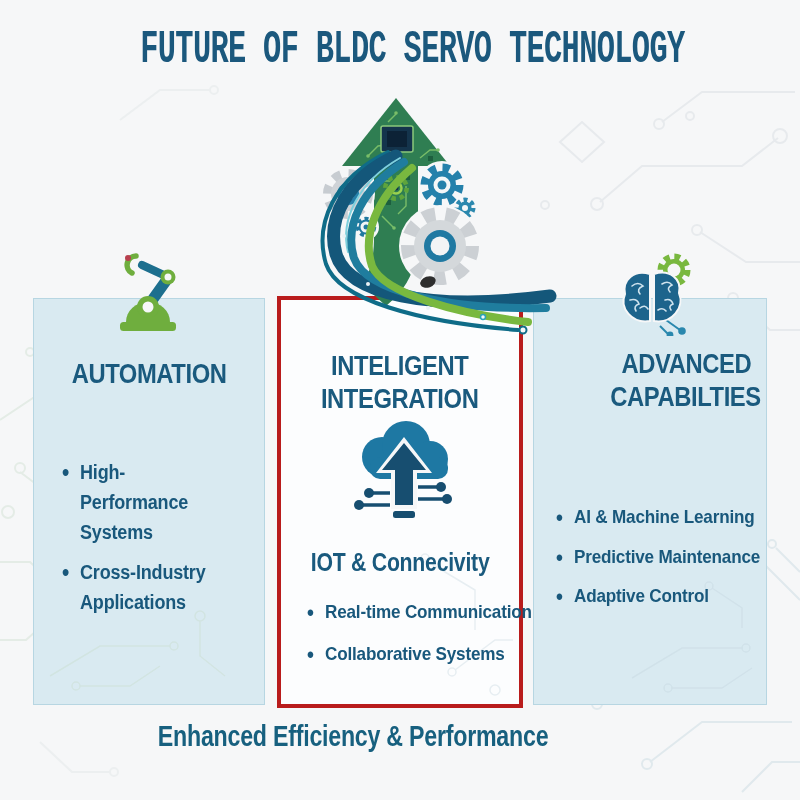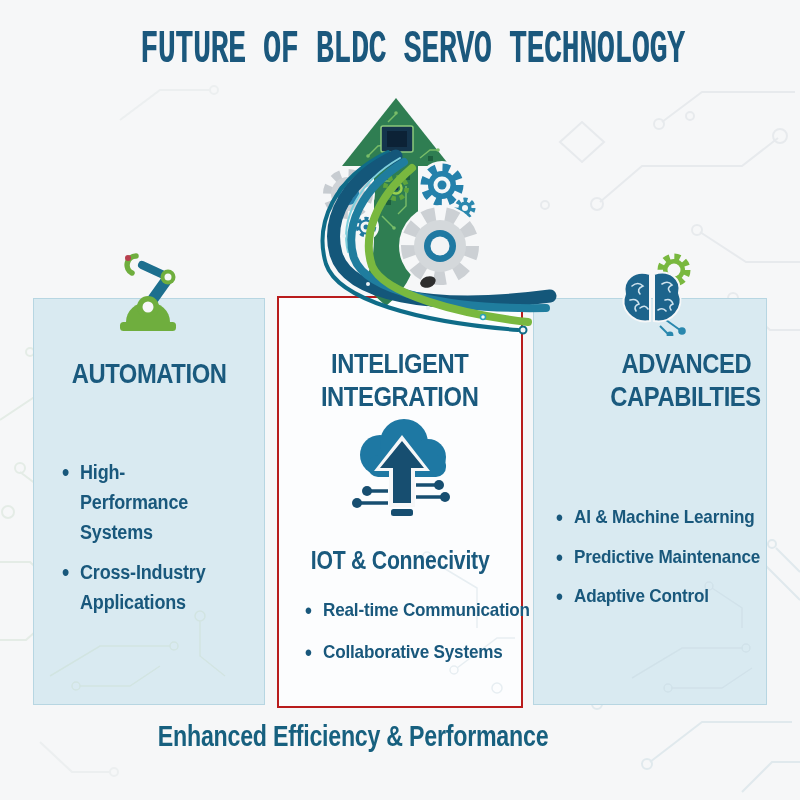--- a/index.html
+++ b/index.html
@@ -18,21 +18,21 @@
     display:inline-block;transform:scaleX(0.66);transform-origin:50% 50%;
     font-size:46px;font-weight:bold;letter-spacing:-1px;color:#1b587d;
     white-space:nowrap;
   }
   
   #center-graphic{left:278px;top:86px;z-index:3;}
   
   .panel{z-index:1;box-sizing:border-box;}
   .panel-side{background:#d9eaf1;border:1px solid #b7d6e2;}
   .panel-left{left:33px;top:298px;width:232px;height:407px;}
-  .panel-mid{left:277px;top:296px;width:246px;height:412px;background:#fcfdfe;border:2px solid #b91c1c;}
+  .panel-mid{left:277px;top:296px;width:246px;height:412px;background:#fcfdfe;border:4px solid #b91c1c;}
   .panel-right{left:533px;top:298px;width:234px;height:407px;}
   
   .col-header{width:100%;text-align:center;position:absolute;}
   .hdr-line{font-size:28px;font-weight:bold;line-height:1.18;}
   .hdr-line span{display:inline-block;transform:scaleX(0.85);transform-origin:50% 50%;white-space:nowrap;letter-spacing:-0.5px;}
   .panel-left .col-header{top:50px;margin-top:8px;}
   .panel-mid .col-header{top:49px;}
   .panel-right .col-header{top:48px;padding-left:36px;}
   
   ul.bullets{list-style:none;margin:0;padding:0;position:absolute;

